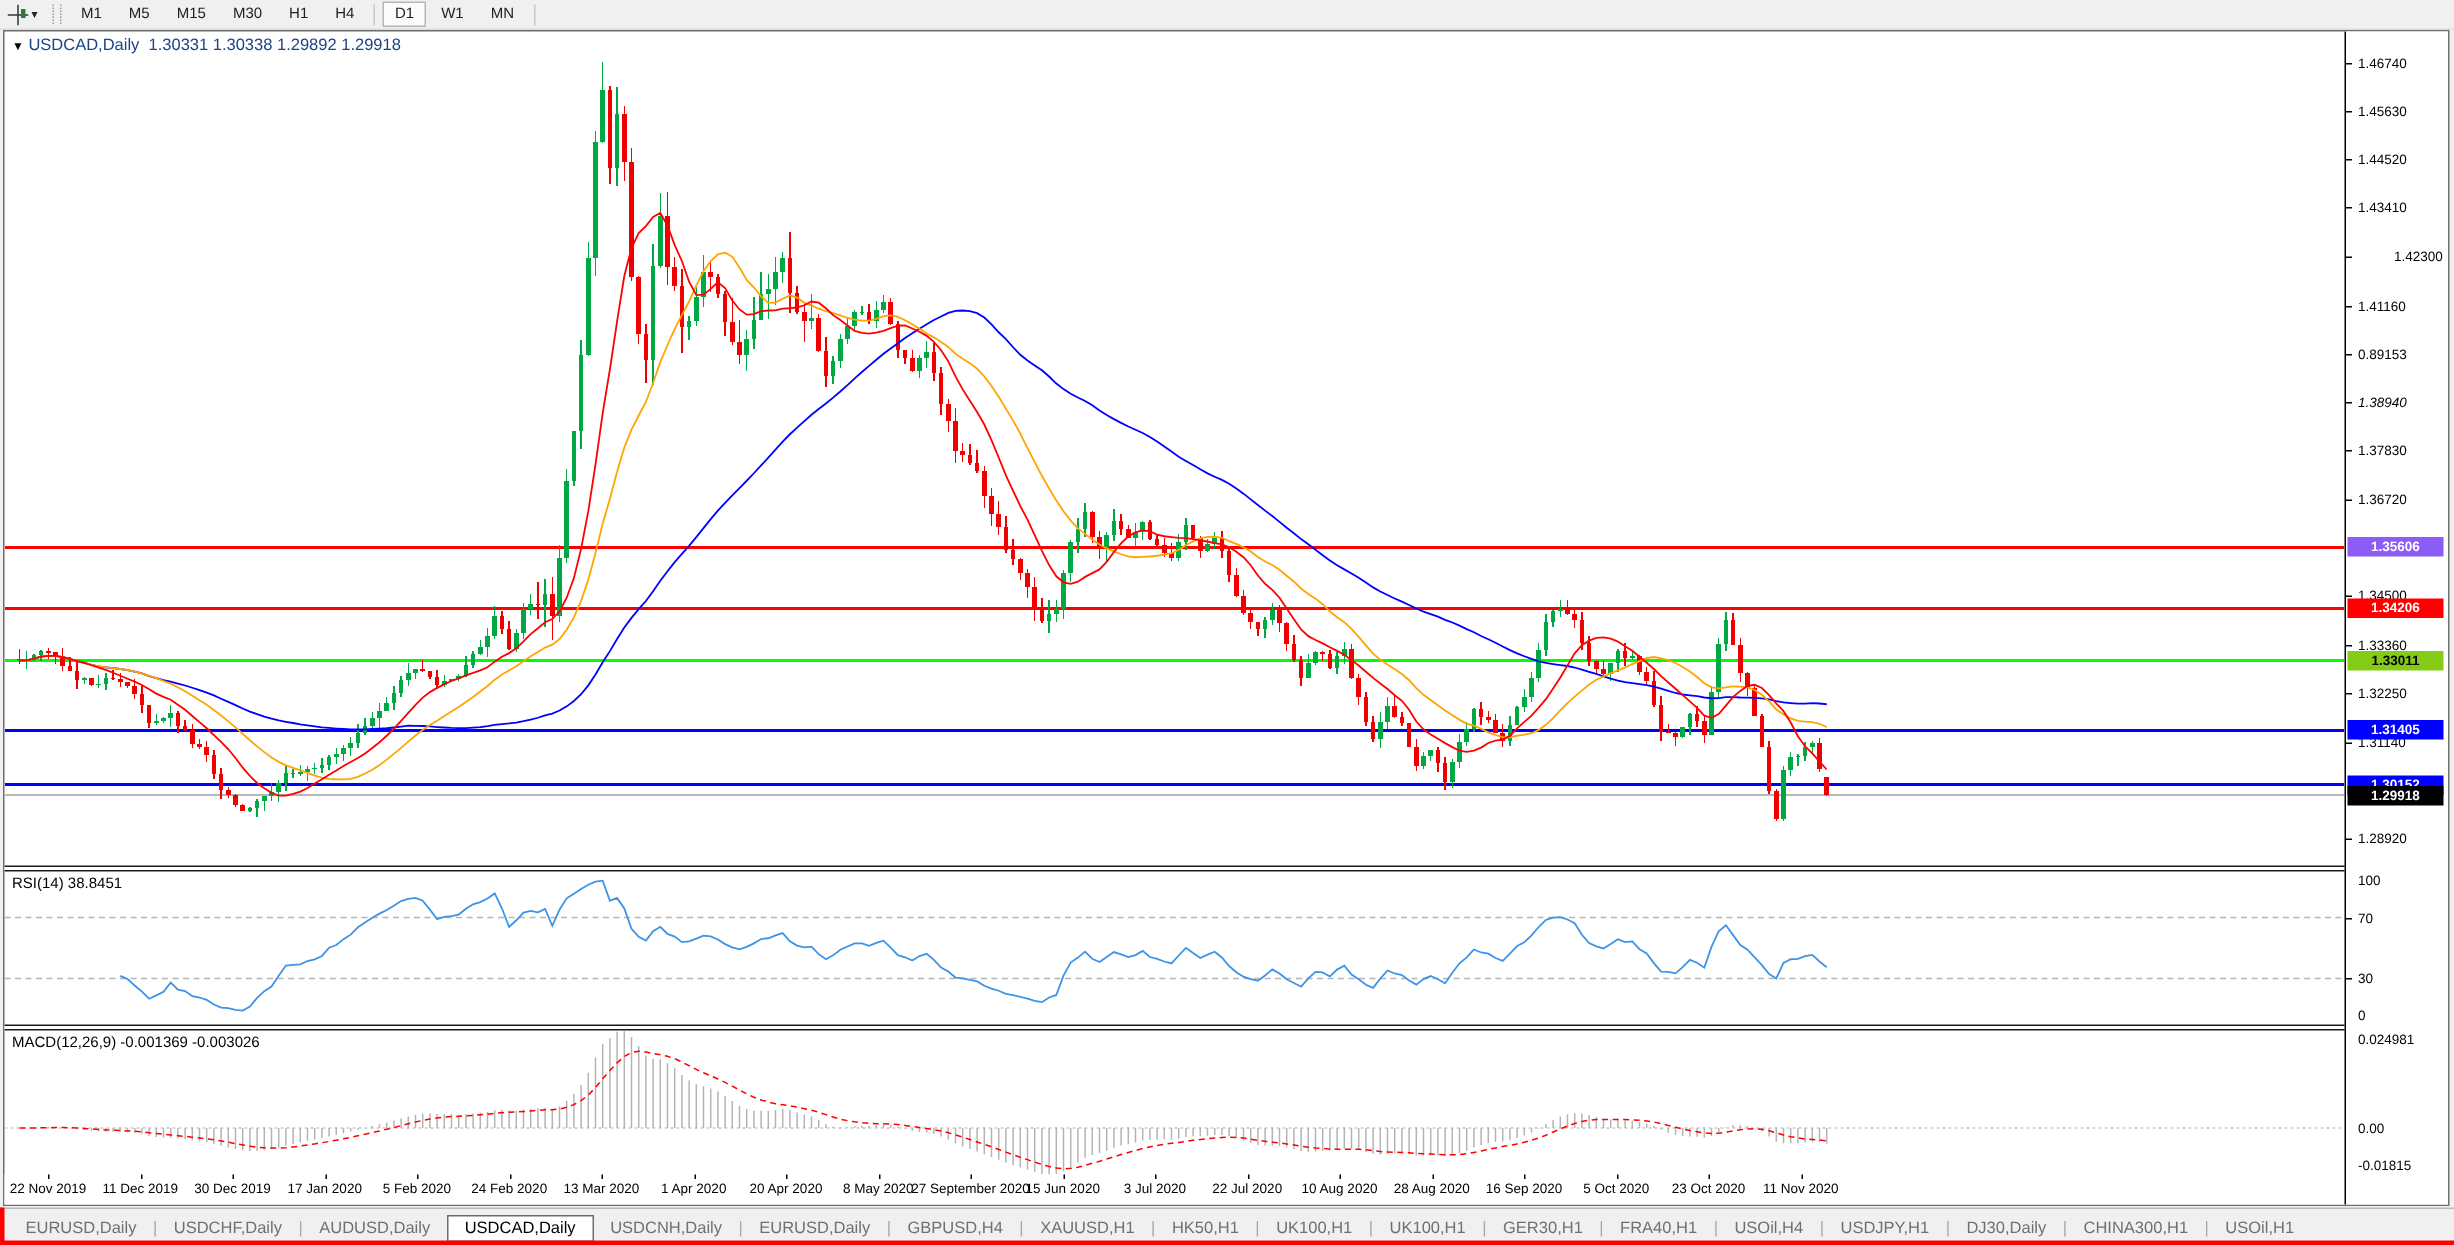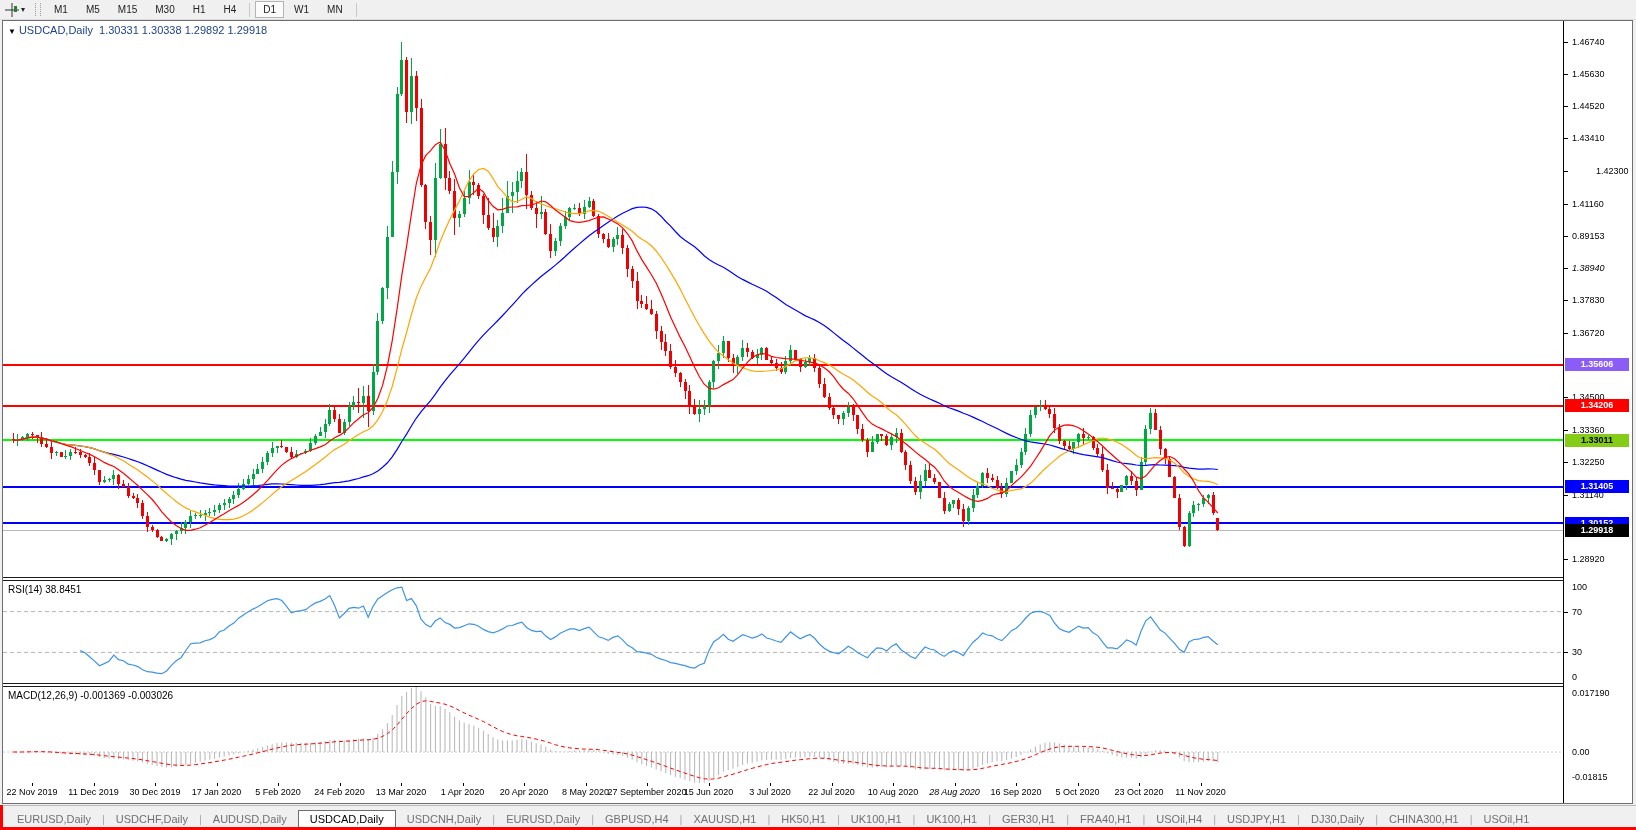--- a/index.html
+++ b/index.html
@@ -635,21 +635,21 @@
       <div class="date-label" style="left: 644px;">27 September 2020</div>
       <div class="date-tick" style="left: 705.5px;"></div>
       <div class="date-label" style="left: 705.5px;">15 Jun 2020</div>
       <div class="date-tick" style="left: 767px;"></div>
       <div class="date-label" style="left: 767px;">3 Jul 2020</div>
       <div class="date-tick" style="left: 828.5px;"></div>
       <div class="date-label" style="left: 828.5px;">22 Jul 2020</div>
       <div class="date-tick" style="left: 890px;"></div>
       <div class="date-label" style="left: 890px;">10 Aug 2020</div>
       <div class="date-tick" style="left: 951.5px;"></div>
-      <div class="date-label" style="left: 951.5px; font-style: italic;">28 Aug 2020</div>
+      <div class="date-label" style="left: 951.5px;">28 Aug 2020</div>
       <div class="date-tick" style="left: 1013px;"></div>
       <div class="date-label" style="left: 1013px;">16 Sep 2020</div>
       <div class="date-tick" style="left: 1074.5px;"></div>
       <div class="date-label" style="left: 1074.5px;">5 Oct 2020</div>
       <div class="date-tick" style="left: 1136px;"></div>
       <div class="date-label" style="left: 1136px;">23 Oct 2020</div>
       <div class="date-tick" style="left: 1197.5px;"></div>
       <div class="date-label" style="left: 1197.5px;">11 Nov 2020</div>
     </div>
   <div id="axis-col">
@@ -688,21 +688,21 @@
       <div class="badge" style="top: 412.721px; background: #84cc16; color: rgb(0, 0, 0);">1.33011</div>
       <div class="badge" style="top: 459.35px; background: rgb(0, 0, 255); color: rgb(255, 255, 255);">1.31405</div>
       <div class="badge" style="top: 495.729px; background: rgb(0, 0, 255); color: rgb(255, 255, 255);">1.30152</div>
       <div class="badge" style="top: 502.523px; background: rgb(0, 0, 0); color: rgb(255, 255, 255);">1.29918</div>
       <div class="ax-label" style="top: 561px;">100</div>
       <div class="ax-label" style="top: 585.6px;">70</div>
       <div class="ax-label" style="top: 626.4px;">30</div>
       <div class="ax-label" style="top: 651px;">0</div>
       <div class="ax-dash" style="top: 590.6px;"></div>
       <div class="ax-dash" style="top: 631.4px;"></div>
-      <div class="ax-label" style="top: 667px;">0.017190</div>
+      <div class="ax-label" style="top: 667px;">0.024981</div>
       <div class="ax-label" style="top: 726.042px;">0.00</div>
       <div class="ax-label" style="top: 751px;">-0.01815</div>
     </div>
 </div>
 
 <div id="tab-bar">
     <div style="width: 6px;"></div>
     <div class="tab">EURUSD,Daily</div>
     <div class="tab-sep">|</div>
     <div class="tab">USDCHF,Daily</div>

